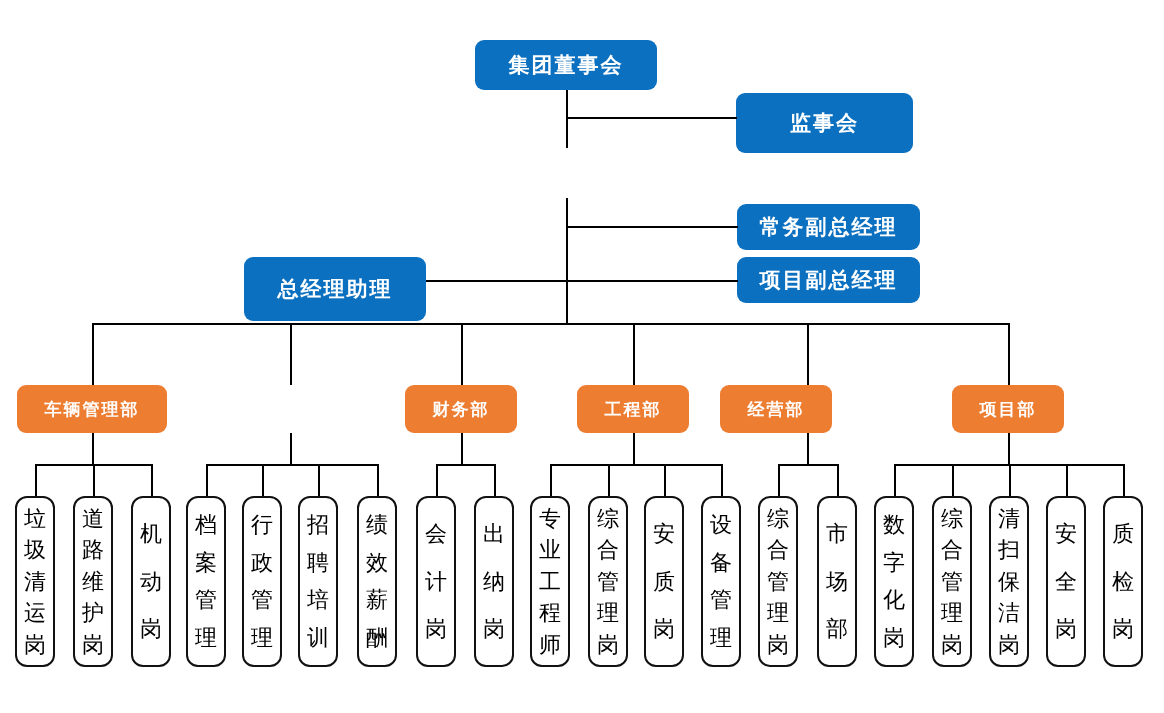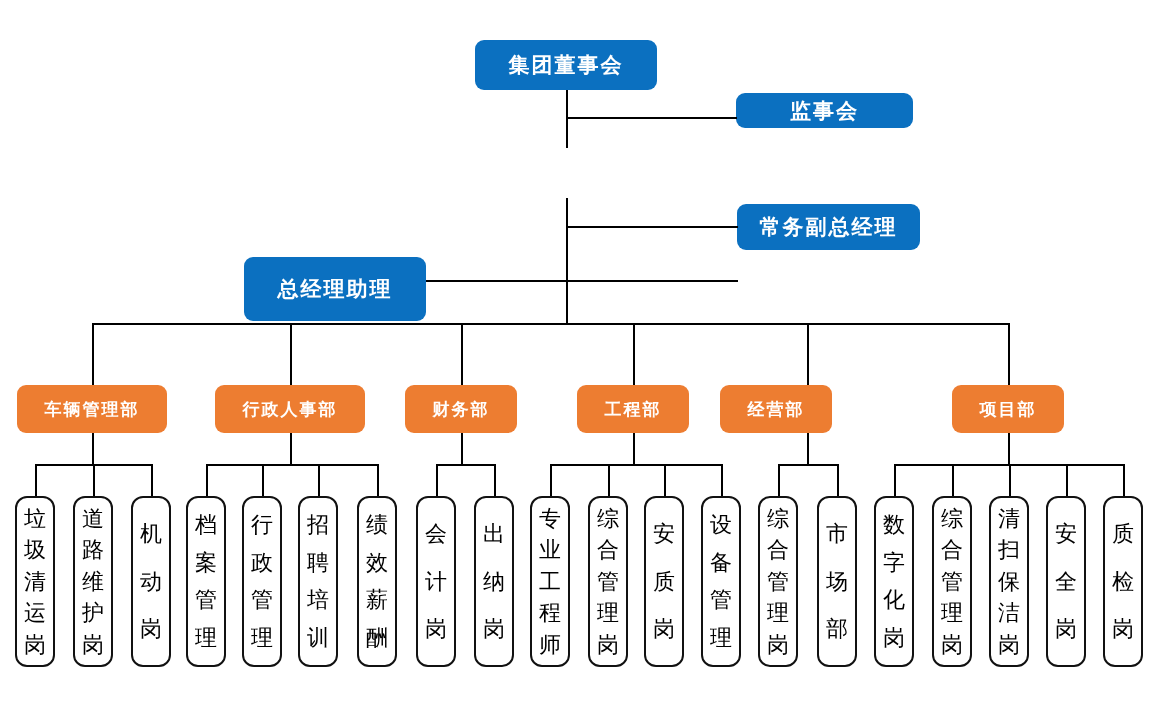--- a/index.html
+++ b/index.html
@@ -23,26 +23,26 @@
   .line{position:absolute;background:#000000;}
   .h{height:2px;}
   .v{width:2px;}
 </style>
 </head>
 <body>
 
 <div id="stage">
 
   <div class="node blue" style="left:475px;top:40px;width:182px;height:50px">集团董事会</div>
-  <div class="node blue" style="left:736px;top:93px;width:177px;height:35px">监事会</div>
+  <div class="node blue" style="left:736px;top:93px;width:177px;height:60px">监事会</div>
   <div class="node blue" style="left:737px;top:204px;width:183px;height:46px">常务副总经理</div>
   <div class="node blue" style="left:244px;top:257px;width:182px;height:64px">总经理助理</div>
+  <div class="node blue" style="left:737px;top:257px;width:183px;height:46px">项目副总经理</div>
 
   <div class="node dept" style="left:17px;width:150px">车辆管理部</div>
-  <div class="node dept" style="left:215px;width:150px">行政人事部</div>
   <div class="node dept" style="left:405px;width:112px">财务部</div>
   <div class="node dept" style="left:577px;width:112px">工程部</div>
   <div class="node dept" style="left:720px;width:112px">经营部</div>
   <div class="node dept" style="left:952px;width:112px">项目部</div>
 
   <div class="leaf" style="left:15px">
       <span>垃</span>
       <span>圾</span>
       <span>清</span>
       <span>运</span>

